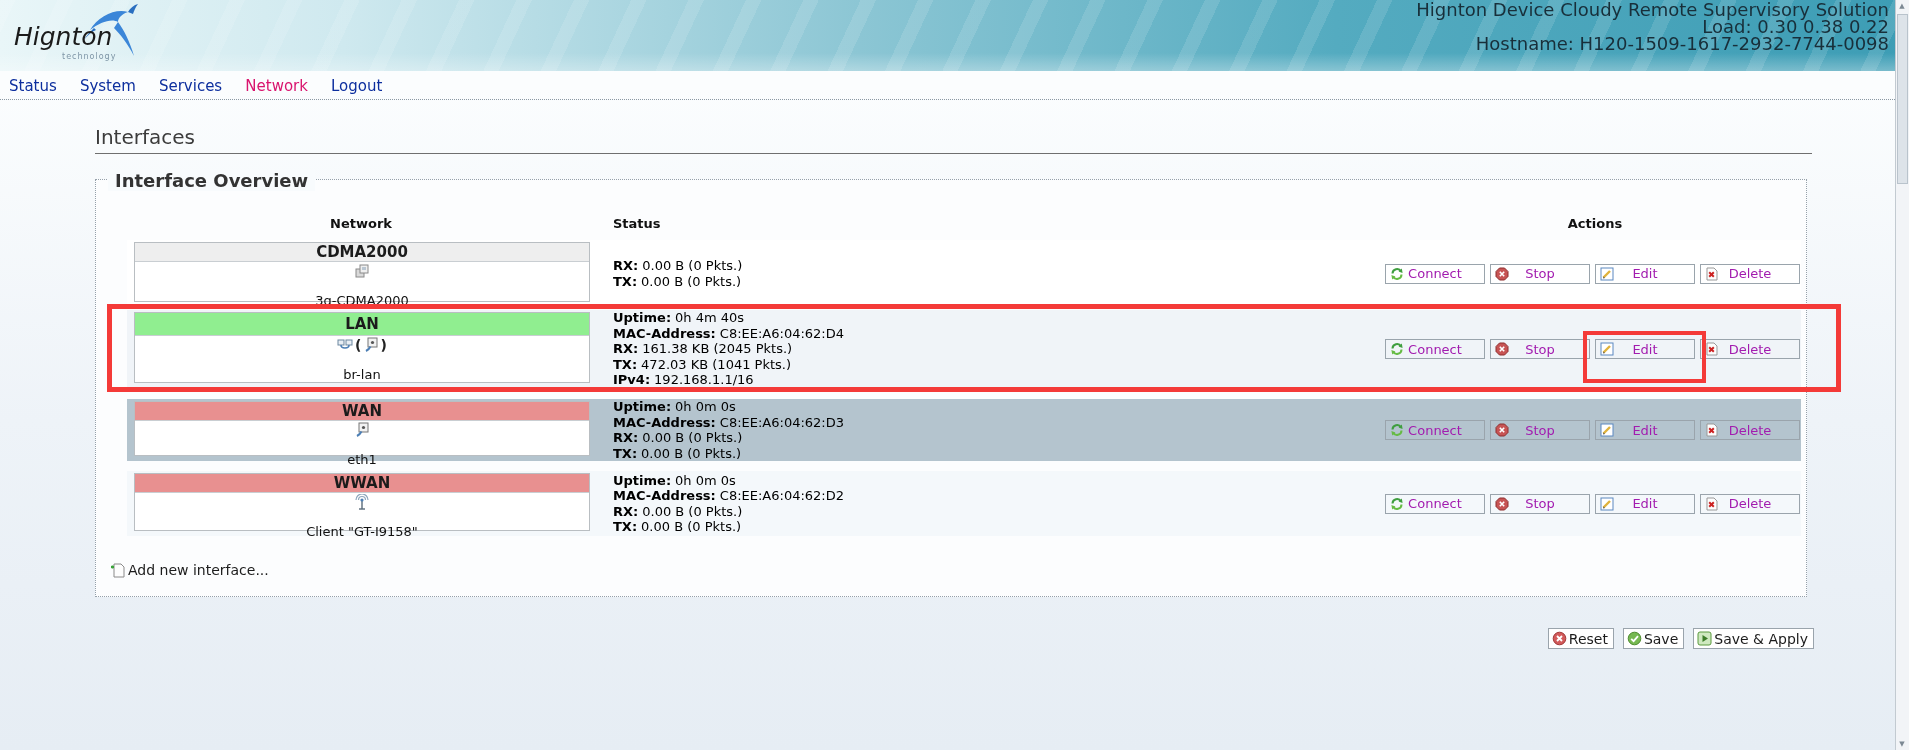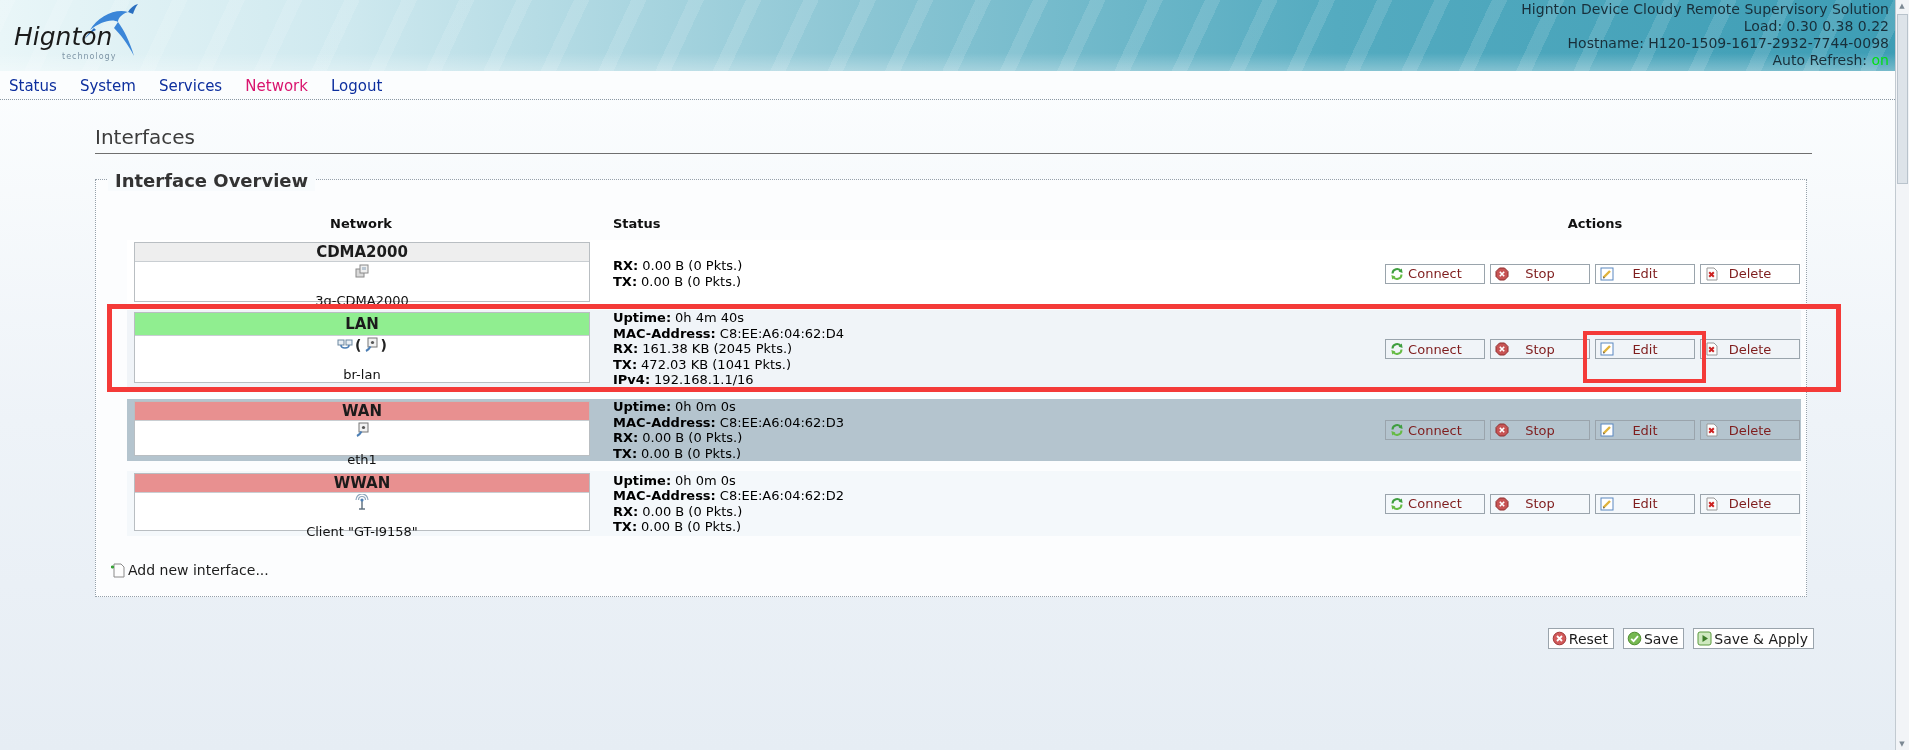--- a/index.html
+++ b/index.html
@@ -12,21 +12,21 @@
     background:linear-gradient(90deg,#e9f6f8 0%,#cfe9ef 18%,#8cc6d4 45%,#54abc0 70%,#3d9db5 100%);}
   .topbar::after{content:"";position:absolute;left:0;bottom:0;width:100%;height:18px;
     background:linear-gradient(180deg,rgba(255,255,255,0) 0%,rgba(255,255,255,0.30) 100%);}
   .topbar::before{content:"";position:absolute;inset:0;
     background:repeating-linear-gradient(115deg,rgba(255,255,255,0.12) 0 14px,rgba(255,255,255,0) 14px 52px);}
   .logo{position:absolute;left:14px;top:4px;width:170px;height:62px;z-index:3;}
   .logo-name{position:absolute;left:0;top:18px;font-size:25px;font-weight:normal;font-style:italic;
     color:#1b1b1b;letter-spacing:0px;}
   .logo-sub{position:absolute;left:48px;top:48px;font-size:8px;color:#7e95a6;letter-spacing:1px;text-align:center;}
   .logo-swoosh{position:absolute;left:58px;top:-2px;}
-  .sysinfo{position:absolute;right:20px;top:1px;text-align:right;font-size:14px;line-height:17px;
+  .sysinfo{position:absolute;right:20px;top:1px;text-align:right;font-size:18px;line-height:17px;
     color:#182f3a;z-index:3;}
   .sysinfo .on{color:#00df10;}
 
   
   .navbar{position:absolute;left:0;top:71px;width:100%;height:28px;
     border-bottom:1px dotted #8b98a3;z-index:2;}
   .nav-item{display:inline-block;padding:6px 9px 0 9px;font-size:15px;color:#0d2f9e;cursor:pointer;}
   .nav-item.active{color:#d9156e;}
 
   
@@ -53,21 +53,21 @@
   .netbody{flex:1;display:flex;flex-direction:column;align-items:center;justify-content:center;gap:14px;}
   .icon-line{display:flex;align-items:center;gap:2px;font-size:14px;font-weight:bold;color:#222;height:17px;}
   .ifname{font-size:13px;color:#111;}
   .statuscell{position:absolute;left:486px;top:0;bottom:0;width:760px;
     display:flex;flex-direction:column;justify-content:center;}
   .sline{font-size:13px;line-height:15.5px;color:#000;white-space:nowrap;}
   .sline b{margin-right:4px;}
   .actionscell{position:absolute;left:1258px;top:0;bottom:0;width:416px;
     display:flex;align-items:center;gap:5px;}
   .act-btn{position:relative;width:100px;height:20px;background:transparent;
-    border:1px solid #9aa4ac;font-family:inherit;font-size:13px;color:#7f1d1d;
+    border:1px solid #9aa4ac;font-family:inherit;font-size:13px;color:#a21caf;
     display:flex;align-items:center;justify-content:center;cursor:pointer;padding:0;}
   .act-btn .bicon{position:absolute;left:4px;top:2px;}
 
   
   .add-link{position:absolute;left:110px;top:562px;display:flex;align-items:center;gap:2px;
     font-size:14px;color:#1c1c1c;cursor:pointer;z-index:2;}
   .footer-btns{position:absolute;right:95px;top:628px;display:flex;gap:9px;}
   .f-btn{display:flex;align-items:center;gap:2px;background:#fff;border:1px solid #9aa4ac;
     font-family:inherit;font-size:14px;color:#1c1c1c;padding:1px 5px 1px 3px;height:21px;cursor:pointer;}
 
@@ -97,21 +97,20 @@
         <path d="M46 20 C 52 28, 58 40, 62 54 C 56 42, 48 32, 42 26 Z" fill="#3b86d8"></path>
         <path d="M22 26 C 18 30, 14 34, 12 38 C 15 34, 19 30, 24 28 Z" fill="#2a6fc0"></path>
       </svg>
       <span class="logo-name">Hignton</span>
       <span class="logo-sub">technology</span>
     </div>
     <div class="sysinfo">
       <div>Hignton Device Cloudy Remote Supervisory Solution</div>
       <div><span>Load:</span> <span>0.30 0.38 0.22</span></div>
       <div><span>Hostname:</span> <span>H120-1509-1617-2932-7744-0098</span></div>
-      <div><span>Auto Refresh:</span> <span class="on">on</span></div>
     </div>
   </div>
 
   <div class="navbar">
     <span class="nav-item">Status</span>
     <span class="nav-item">System</span>
     <span class="nav-item">Services</span>
     <span class="nav-item active">Network</span>
     <span class="nav-item">Logout</span>
   </div>

